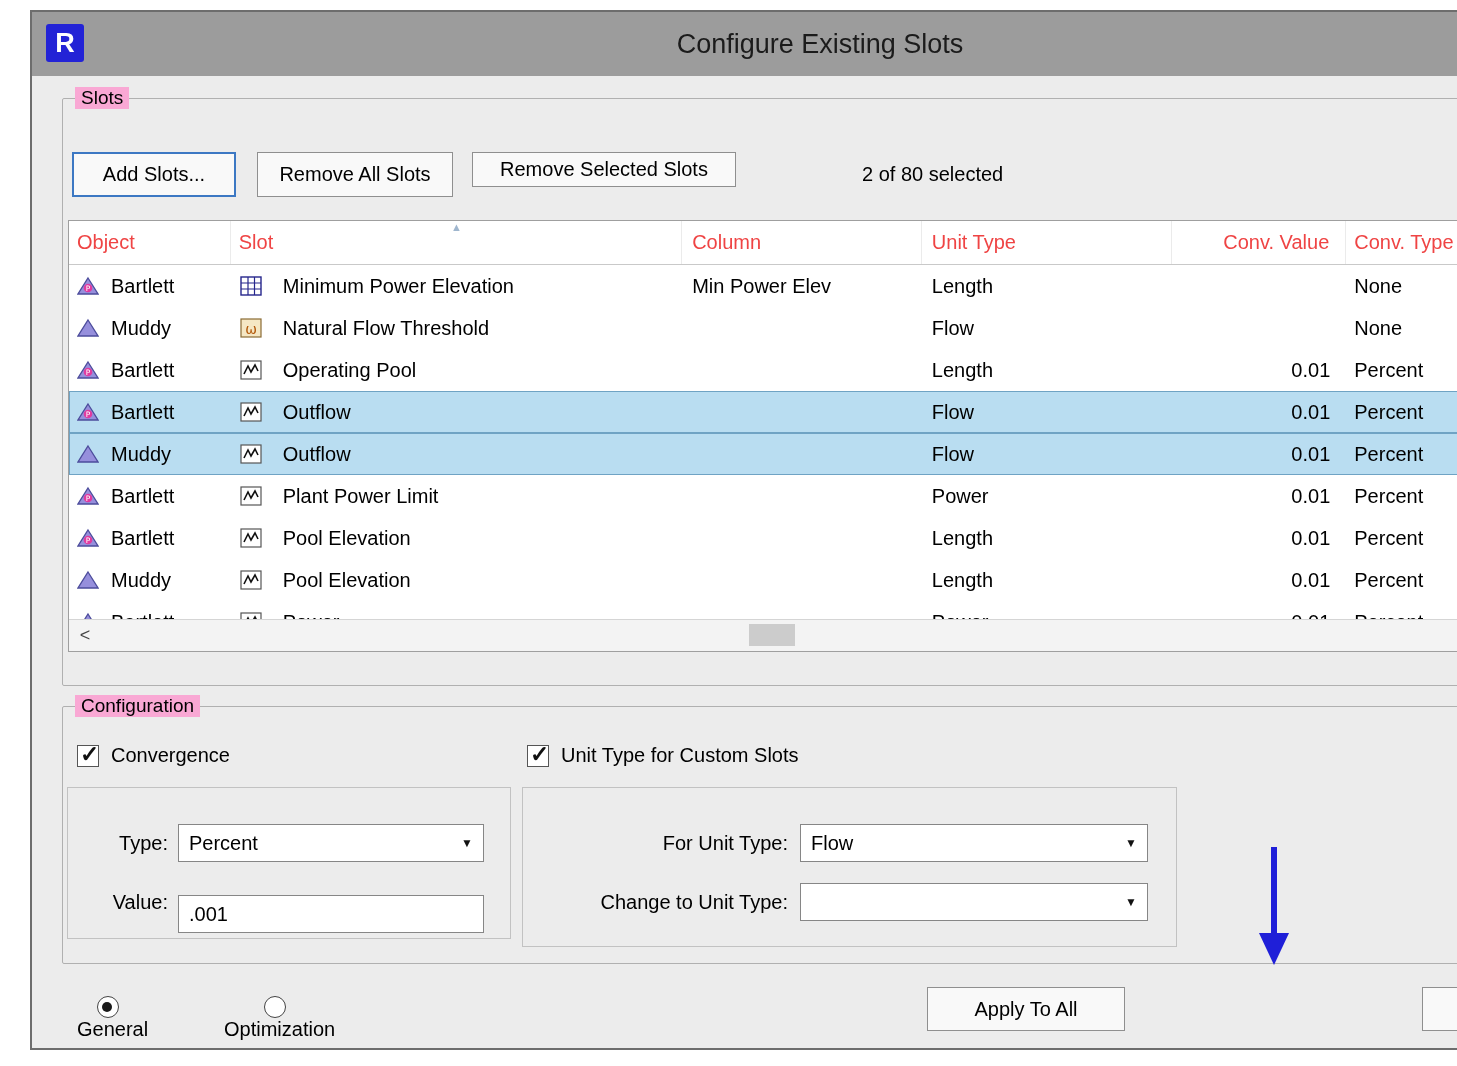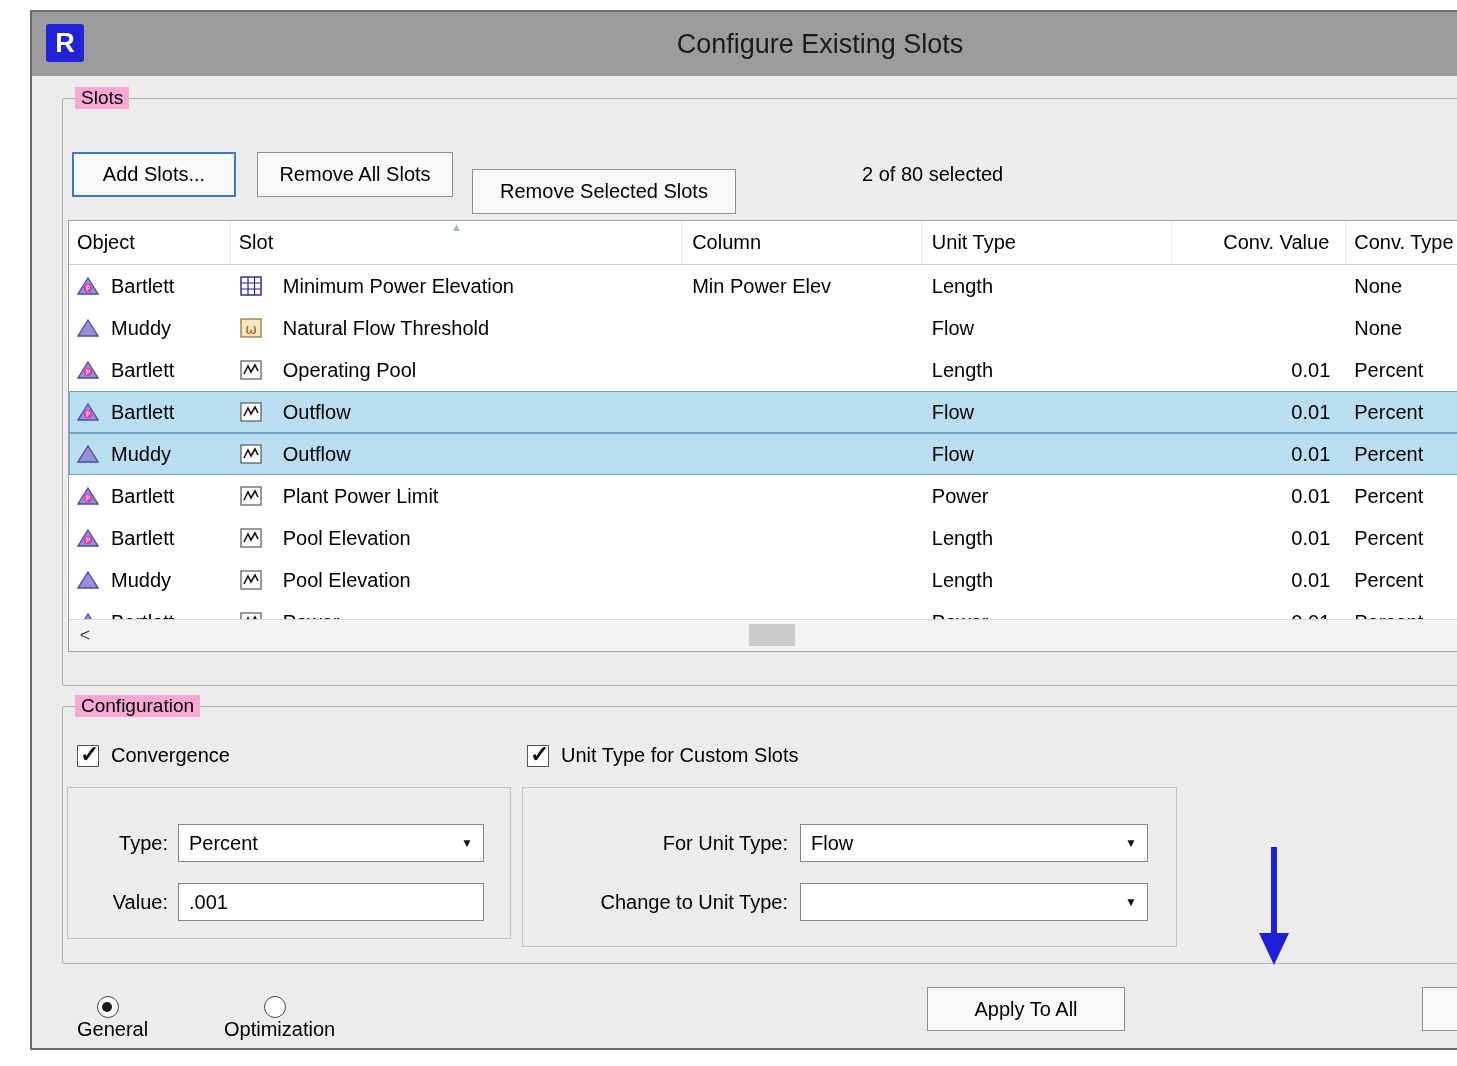--- a/index.html
+++ b/index.html
@@ -24,30 +24,30 @@
             font-size: 19px; color: #000; }
   #slots-group  { left: 30px; top: 86px;  width: 1506px; height: 588px; }
   #config-group { left: 30px; top: 694px; width: 1506px; height: 258px; }
 
   
   .btn { position: absolute; display: flex; align-items: center; justify-content: center;
          background: #f9f9f9; border: 1px solid #8f8f8f; font-size: 20px; color: #000;
          cursor: default; }
   #btn-add { left: 40px; top: 140px; width: 164px; height: 45px; border: 2px solid #3c78c3; }
   #btn-remove-all { left: 225px; top: 140px; width: 196px; height: 45px; }
-  #btn-remove-selected { left: 440px; top: 140px; width: 264px; height: 45px; margin-top: 17px; }
+  #btn-remove-selected { left: 440px; top: 140px; width: 264px; height: 35px; }
   #selection-status { position: absolute; left: 830px; top: 140px; height: 45px; display: flex;
                       align-items: center; font-size: 20px; color: #000; }
 
   
   .table { position: absolute; left: 36px; top: 208px; width: 1492px; height: 432px;
            background: #fff; border: 1px solid #9f9f9f; }
   .thead { position: absolute; left: 0; top: 0; right: 0; height: 44px; background: #fff;
            border-bottom: 1px solid #c9c9c9; display: flex; }
-  .hcell { display: flex; align-items: center; font-size: 20px; color: #000000;
+  .hcell { display: flex; align-items: center; font-size: 20px; color: #ef4444;
            border-right: 1px solid #ebebeb; white-space: nowrap; overflow: hidden; }
   .sort-indicator { position: absolute; left: 382px; top: 0px; font-size: 11px; color: #9fb6ce; }
   .rows { position: absolute; left: 0; top: 44px; right: 0; height: 356px; overflow: hidden;
           background: #fff; }
   .trow { display: flex; height: 42px; background: #fff; }
   .trow.selected { background: #b9ddf1; box-shadow: inset 0 0 0 1px #6fa3c4; }
   .cell { display: flex; align-items: center; font-size: 20px; color: #000;
           white-space: nowrap; overflow: hidden; }
   .c-object   { width: 162px; padding-left: 8px; }
   .c-slot     { width: 452px; padding-left: 8px; }
@@ -77,21 +77,21 @@
   .checkbox.checked .mark { display: block; }
 
   .subbox { position: absolute; border: 1px solid #c2c2c2; background: transparent; }
   #convergence-box { left: 35px; top: 775px; width: 444px; height: 152px; }
   #unittype-box    { left: 490px; top: 775px; width: 655px; height: 160px; padding-left: 45px; }
   .flabel { position: absolute; font-size: 20px; color: #000; text-align: right; white-space: nowrap; }
   .combo { position: absolute; background: #fff; border: 1px solid #868686; display: flex;
            align-items: center; padding-left: 10px; font-size: 20px; color: #000; }
   .combo .arrow { position: absolute; right: 10px; font-size: 12px; color: #111; }
   .tinput { position: absolute; background: #fff; border: 1px solid #868686; font-size: 20px;
-            padding-left: 10px; font-family: inherit; color: #000; outline: none; }
+            padding-left: 10px; font-family: inherit; color: #000; outline: none; margin-top: 12px; }
 
   #type-label   { left: 0; top: 44px; width: 100px; }
   #combo-type   { left: 110px; top: 36px; width: 306px; height: 38px; }
   #value-label  { left: 0; top: 103px; width: 100px; }
   #value-input  { left: 110px; top: 95px; width: 306px; height: 38px; }
 
   #for-label    { left: 0; top: 44px; width: 265px; }
   #combo-for    { left: 277px; top: 36px; width: 348px; height: 38px; }
   #change-label { left: 0; top: 103px; width: 265px; }
   #combo-change { left: 277px; top: 95px; width: 348px; height: 38px; }

